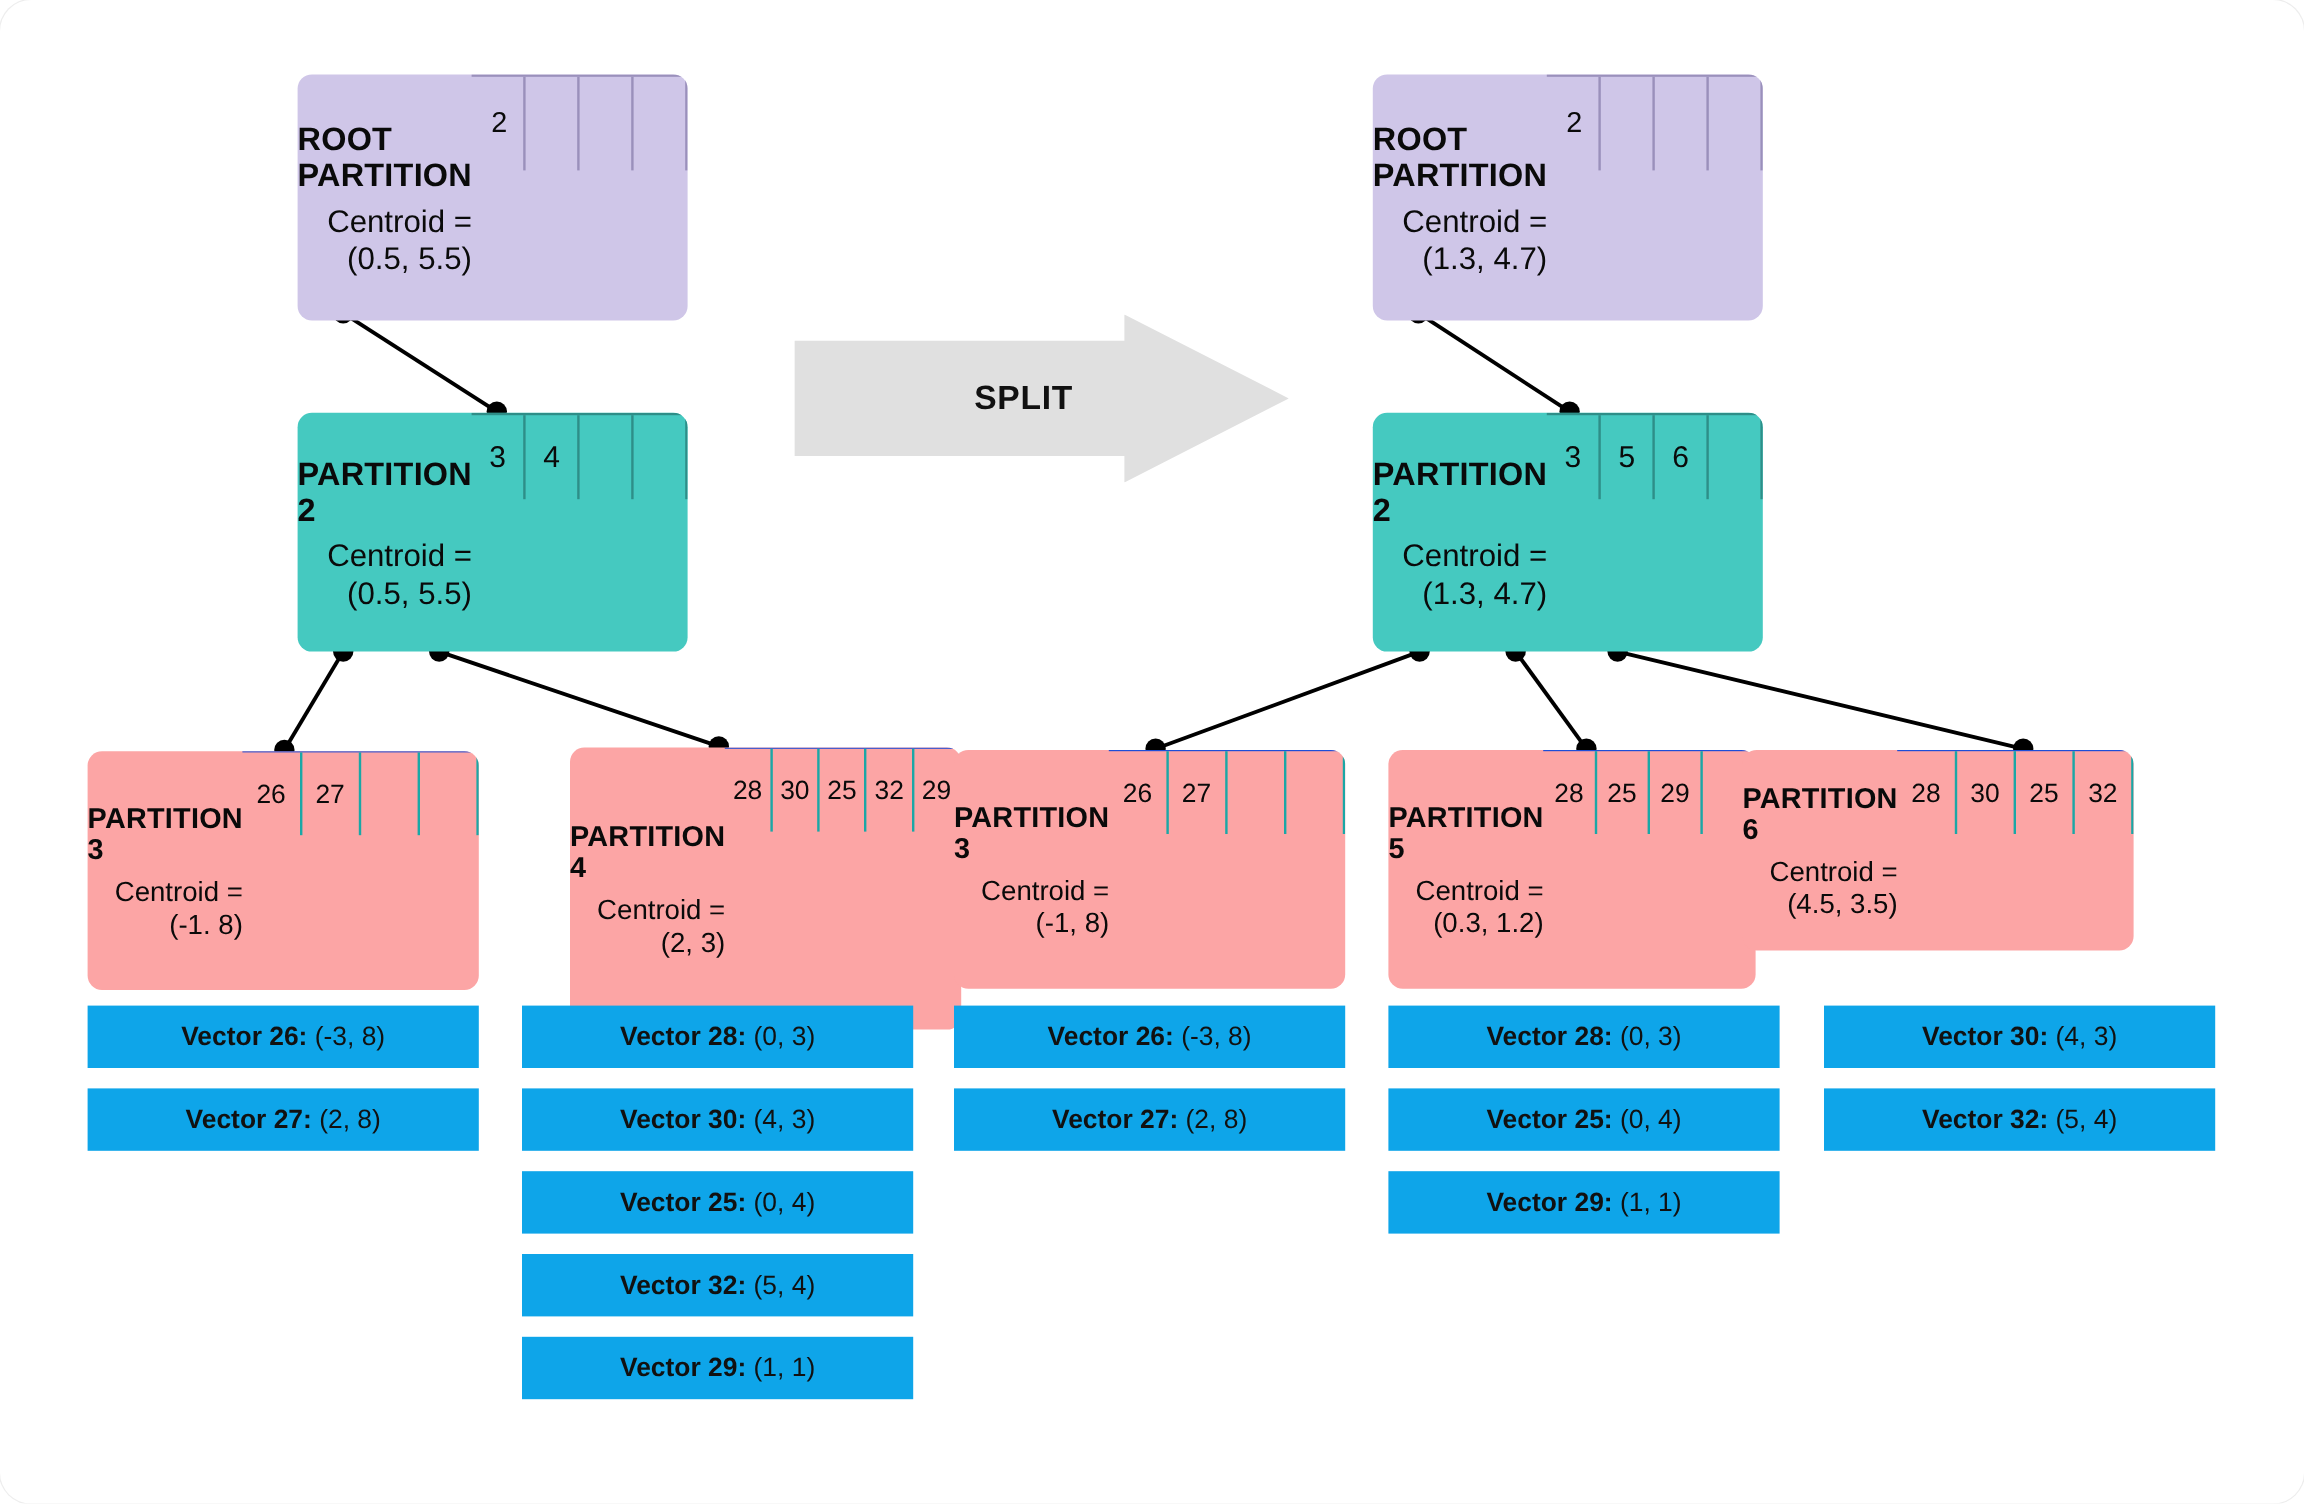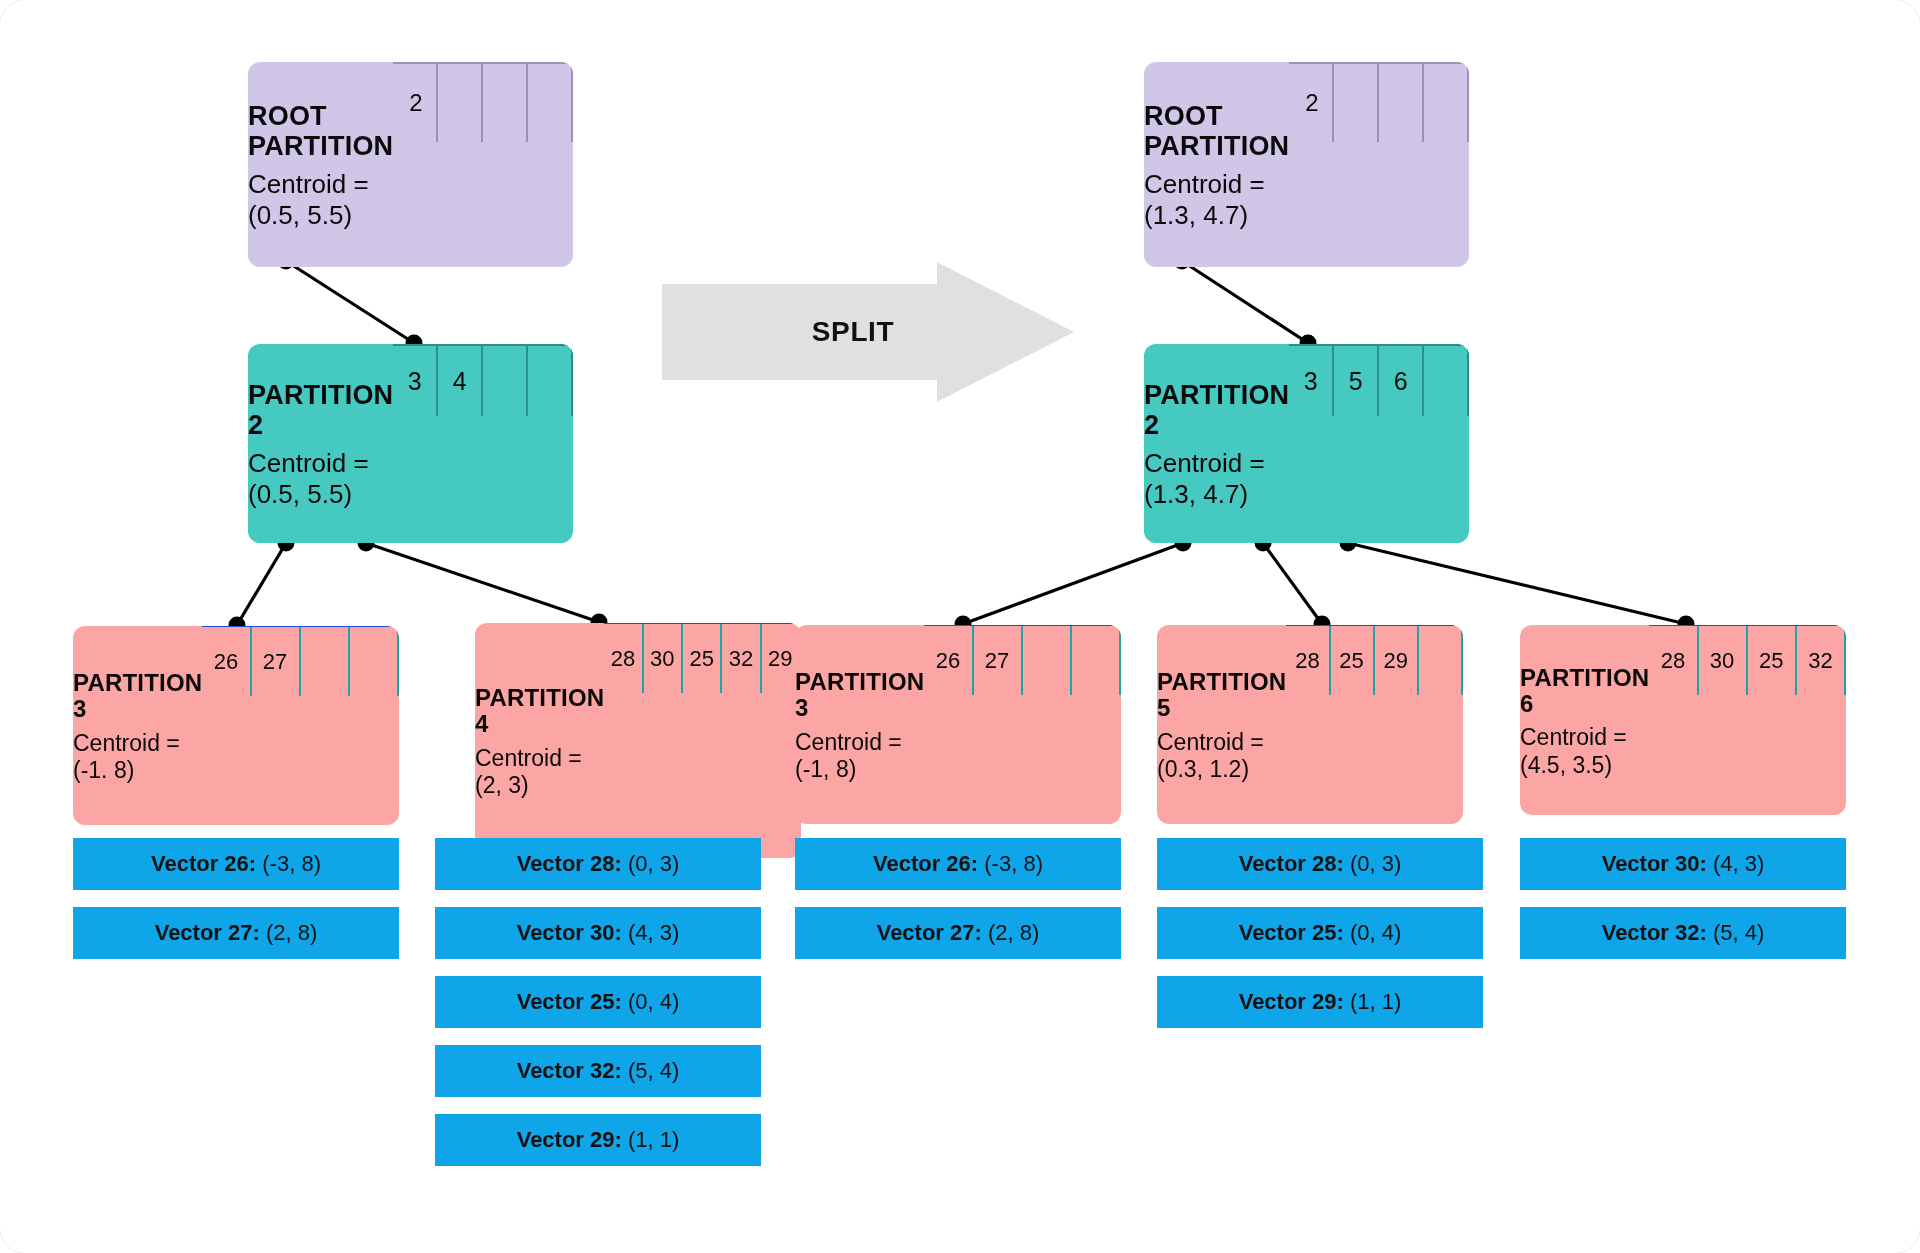--- a/index.html
+++ b/index.html
@@ -38,20 +38,21 @@
   .node .title {
     font-weight: bold;
     letter-spacing: .2px;
     color: #0a0a0a;
     line-height: 1.1;
   }
   .node .centroid {
     color: #0a0a0a;
     line-height: 1.2;
     margin-top: 7px;
+    text-align: right;
   }
   .slots {
     display: flex;
     width: 100%;
     border-top: 2px solid rgba(0,0,0,0.22);
   }
   .slot {
     flex: 1 1 0;
     display: flex;
     align-items: center;
@@ -298,21 +299,21 @@
   <div class="vec" style="left:1157px; top:838px; width:326px; height:52px;">
     <b>Vector 28:</b>&nbsp;<span>(0, 3)</span>
   </div>
   <div class="vec" style="left:1157px; top:907px; width:326px; height:52px;">
     <b>Vector 25:</b>&nbsp;<span>(0, 4)</span>
   </div>
   <div class="vec" style="left:1157px; top:976px; width:326px; height:52px;">
     <b>Vector 29:</b>&nbsp;<span>(1, 1)</span>
   </div>
 
-  <div class="node leaf" style="left:1520px; top:625px; width:326px; height:190px;">
+  <div class="node leaf" style="left:1452px; top:625px; width:326px; height:167px;">
     <div class="head">
       <div class="title">PARTITION 6</div>
       <div class="centroid">Centroid = (4.5, 3.5)</div>
     </div>
     <div class="slots">
       <div class="slot">28</div>
       <div class="slot">30</div>
       <div class="slot">25</div>
       <div class="slot">32</div>
     </div>

